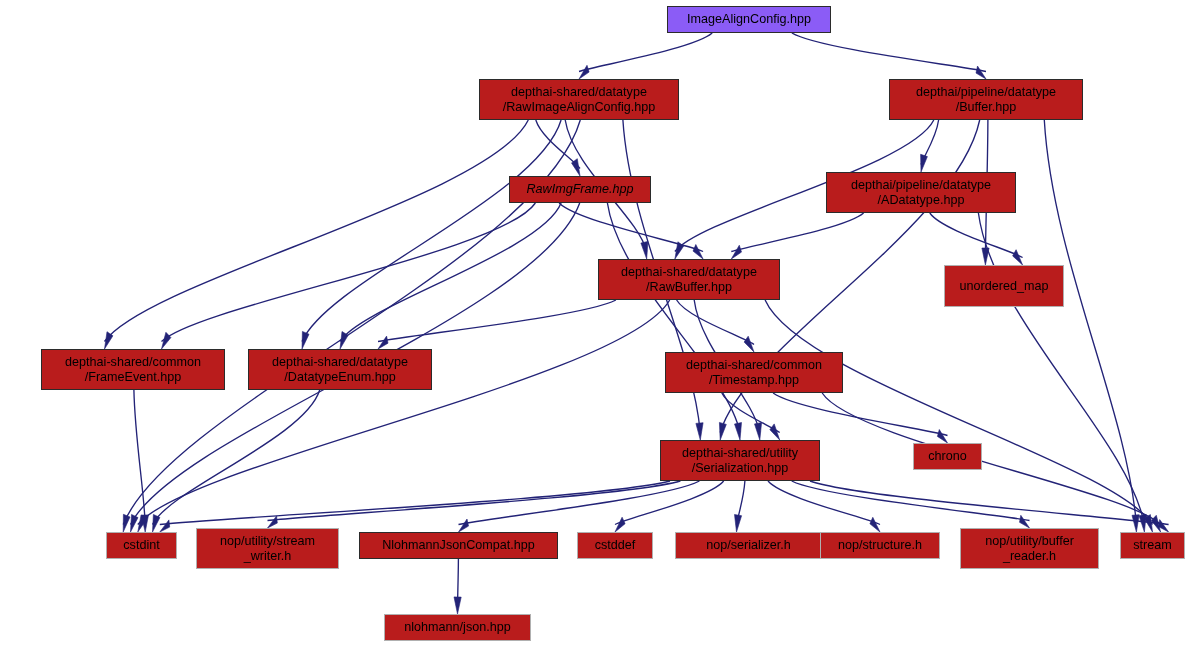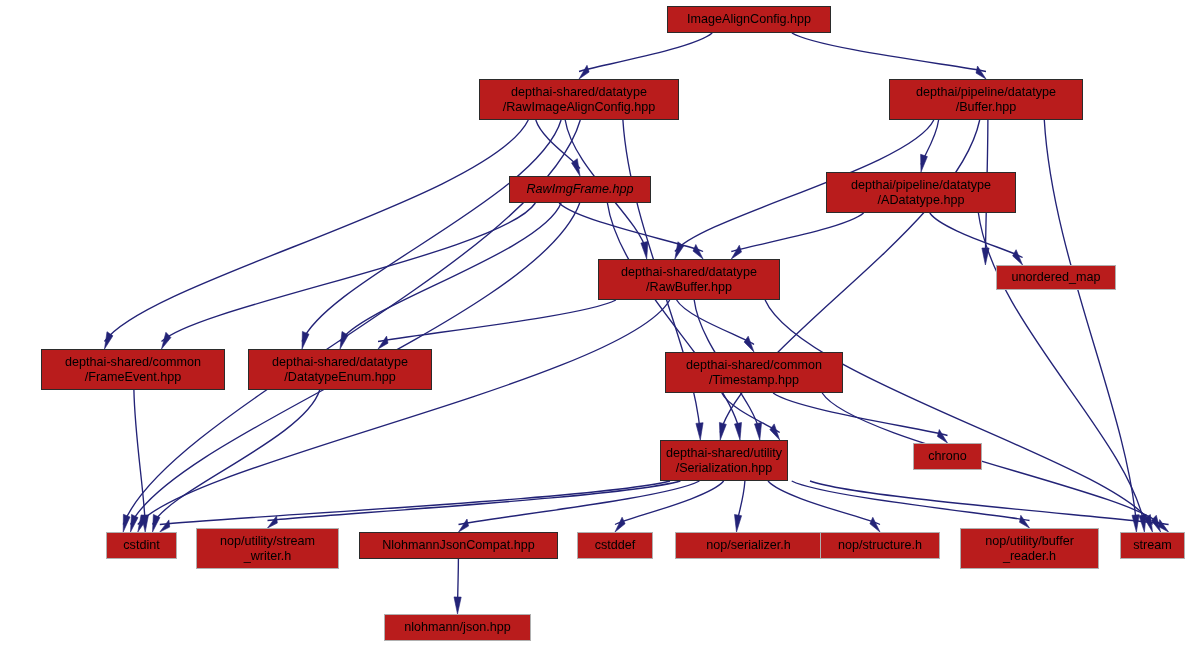--- a/index.html
+++ b/index.html
@@ -37,21 +37,21 @@
     z-index: 5;
   }
   .node.strong {
     border: 1.4px solid #2b2b2b;
   }
   .node.weak {
     border: 1px solid #b0b0b0;
   }
   .node.root {
     border: 1.4px solid #2b2b2b;
-    background: #b91c1c;
+    background: #8b5cf6;
   }
   .edge-path {
     fill: none;
     stroke: #232377;
     stroke-width: 1.35;
   }
   .arrow-head {
     fill: #232377;
     stroke: #232377;
     stroke-width: 0.6;
@@ -149,28 +149,28 @@
       <div class="node root" style="left: 667px; top: 6px; width: 164px; height: 27px;">ImageAlignConfig.hpp</div>
       <div class="node strong" style="left: 479px; top: 79px; width: 200px; height: 41px;">depthai-shared/datatype
 /RawImageAlignConfig.hpp</div>
       <div class="node strong" style="left: 889px; top: 79px; width: 194px; height: 41px;">depthai/pipeline/datatype
 /Buffer.hpp</div>
       <div class="node strong" style="left: 509px; top: 176px; width: 142px; height: 27px; font-style: italic;">RawImgFrame.hpp</div>
       <div class="node strong" style="left: 826px; top: 172px; width: 190px; height: 41px;">depthai/pipeline/datatype
 /ADatatype.hpp</div>
       <div class="node strong" style="left: 598px; top: 259px; width: 182px; height: 41px;">depthai-shared/datatype
 /RawBuffer.hpp</div>
-      <div class="node weak" style="left: 996px; top: 265px; width: 120px; height: 25px;">unordered_map</div>
+      <div class="node weak" style="left: 944px; top: 265px; width: 120px; height: 42px;">unordered_map</div>
       <div class="node strong" style="left: 41px; top: 349px; width: 184px; height: 41px;">depthai-shared/common
 /FrameEvent.hpp</div>
       <div class="node strong" style="left: 248px; top: 349px; width: 184px; height: 41px;">depthai-shared/datatype
 /DatatypeEnum.hpp</div>
       <div class="node strong" style="left: 665px; top: 352px; width: 178px; height: 41px;">depthai-shared/common
 /Timestamp.hpp</div>
-      <div class="node strong" style="left: 660px; top: 440px; width: 128px; height: 41px;">depthai-shared/utility
+      <div class="node strong" style="left: 660px; top: 440px; width: 160px; height: 41px;">depthai-shared/utility
 /Serialization.hpp</div>
       <div class="node weak" style="left: 913px; top: 443px; width: 69px; height: 27px;">chrono</div>
       <div class="node weak" style="left: 106px; top: 532px; width: 71px; height: 27px;">cstdint</div>
       <div class="node weak" style="left: 196px; top: 528px; width: 143px; height: 41px;">nop/utility/stream
 _writer.h</div>
       <div class="node strong" style="left: 359px; top: 532px; width: 199px; height: 27px;">NlohmannJsonCompat.hpp</div>
       <div class="node weak" style="left: 577px; top: 532px; width: 76px; height: 27px;">cstddef</div>
       <div class="node weak" style="left: 675px; top: 532px; width: 147px; height: 27px;">nop/serializer.h</div>
       <div class="node weak" style="left: 820px; top: 532px; width: 120px; height: 27px;">nop/structure.h</div>
       <div class="node weak" style="left: 960px; top: 528px; width: 139px; height: 41px; text-align: center;">nop/utility/buffer

